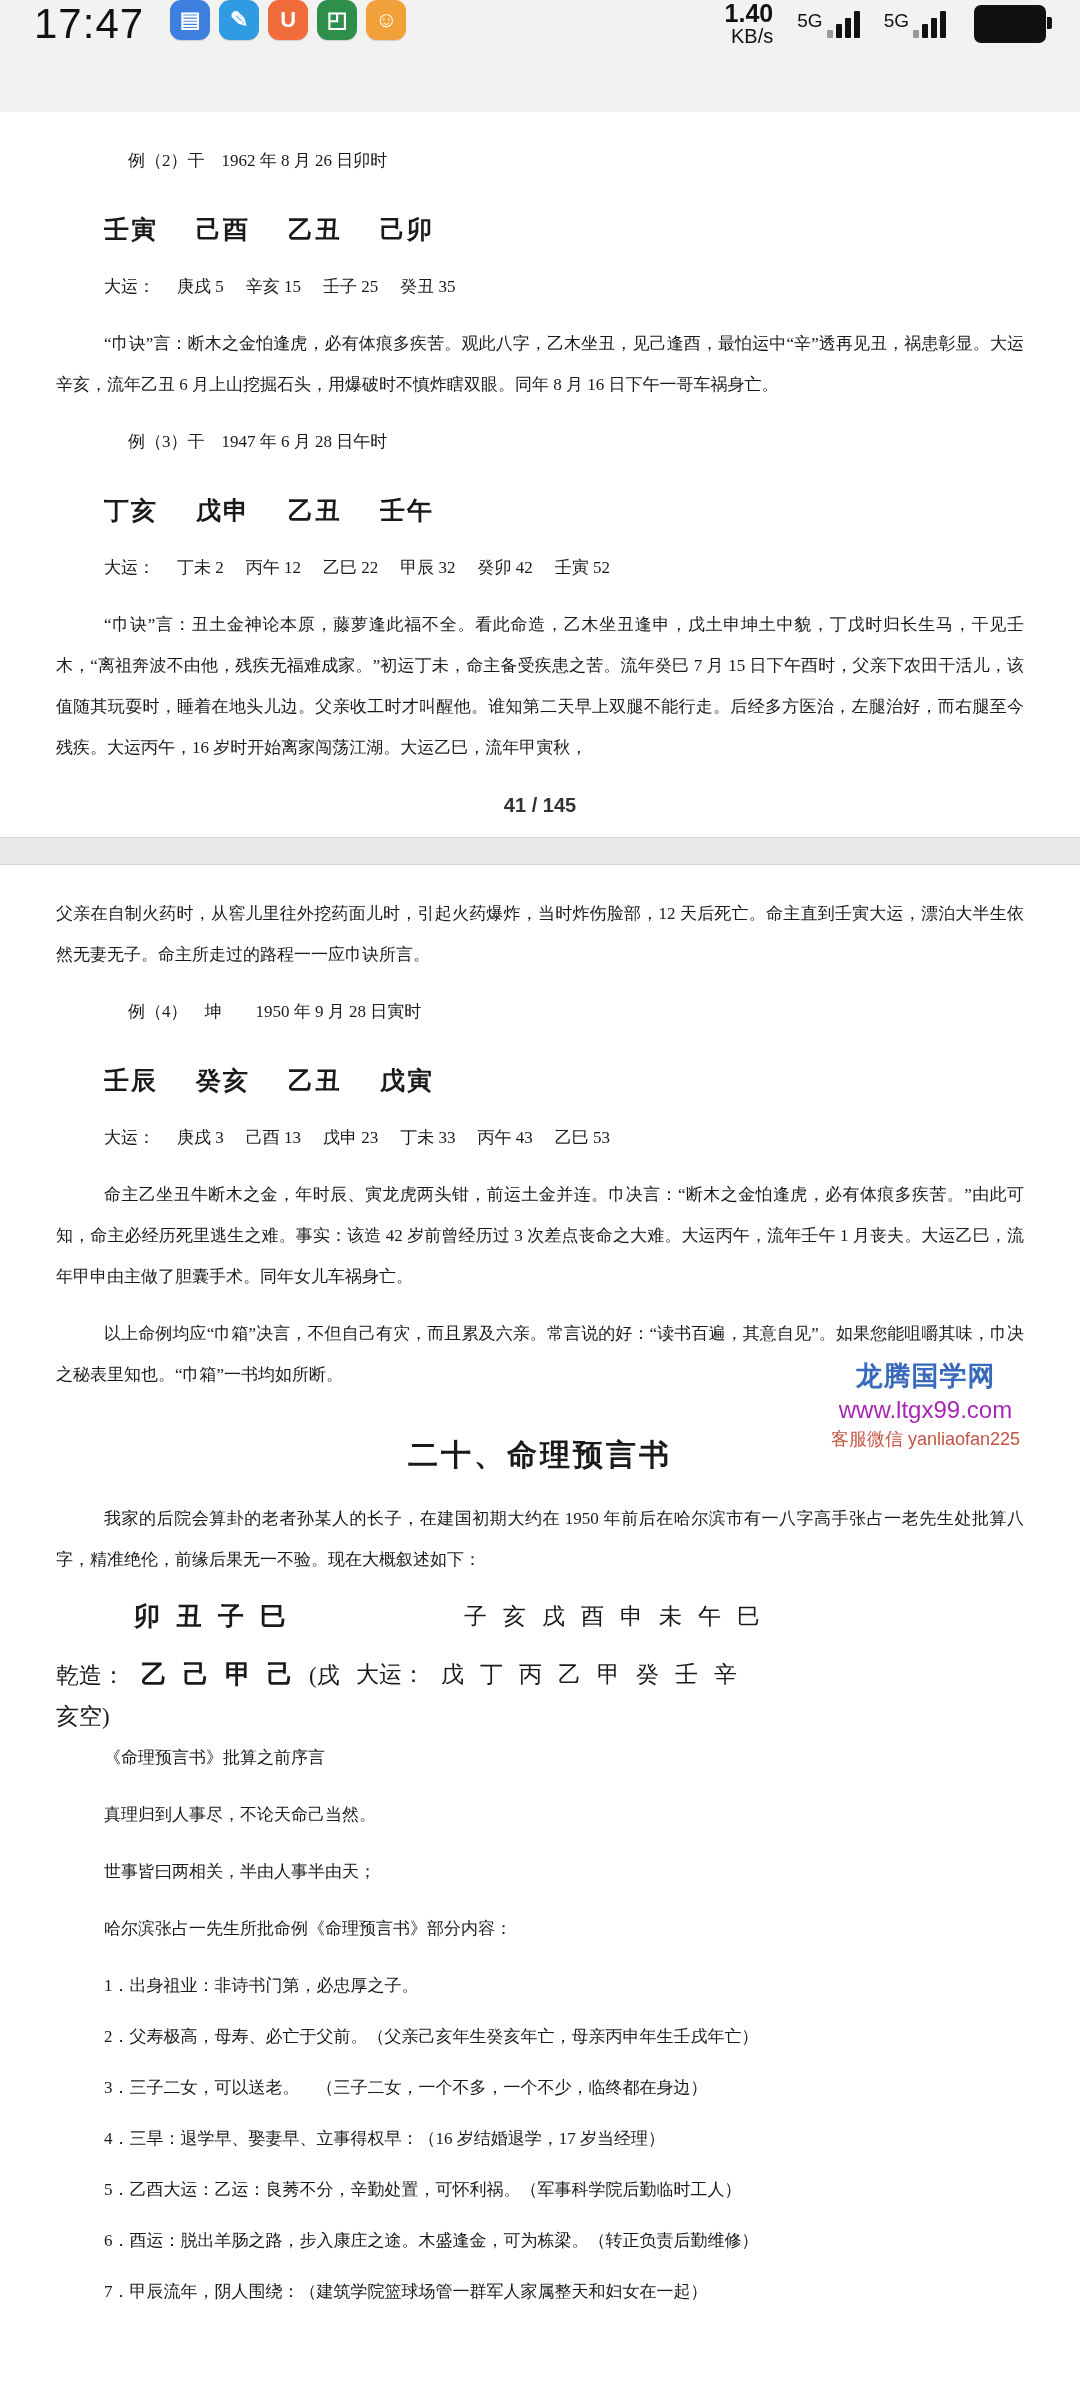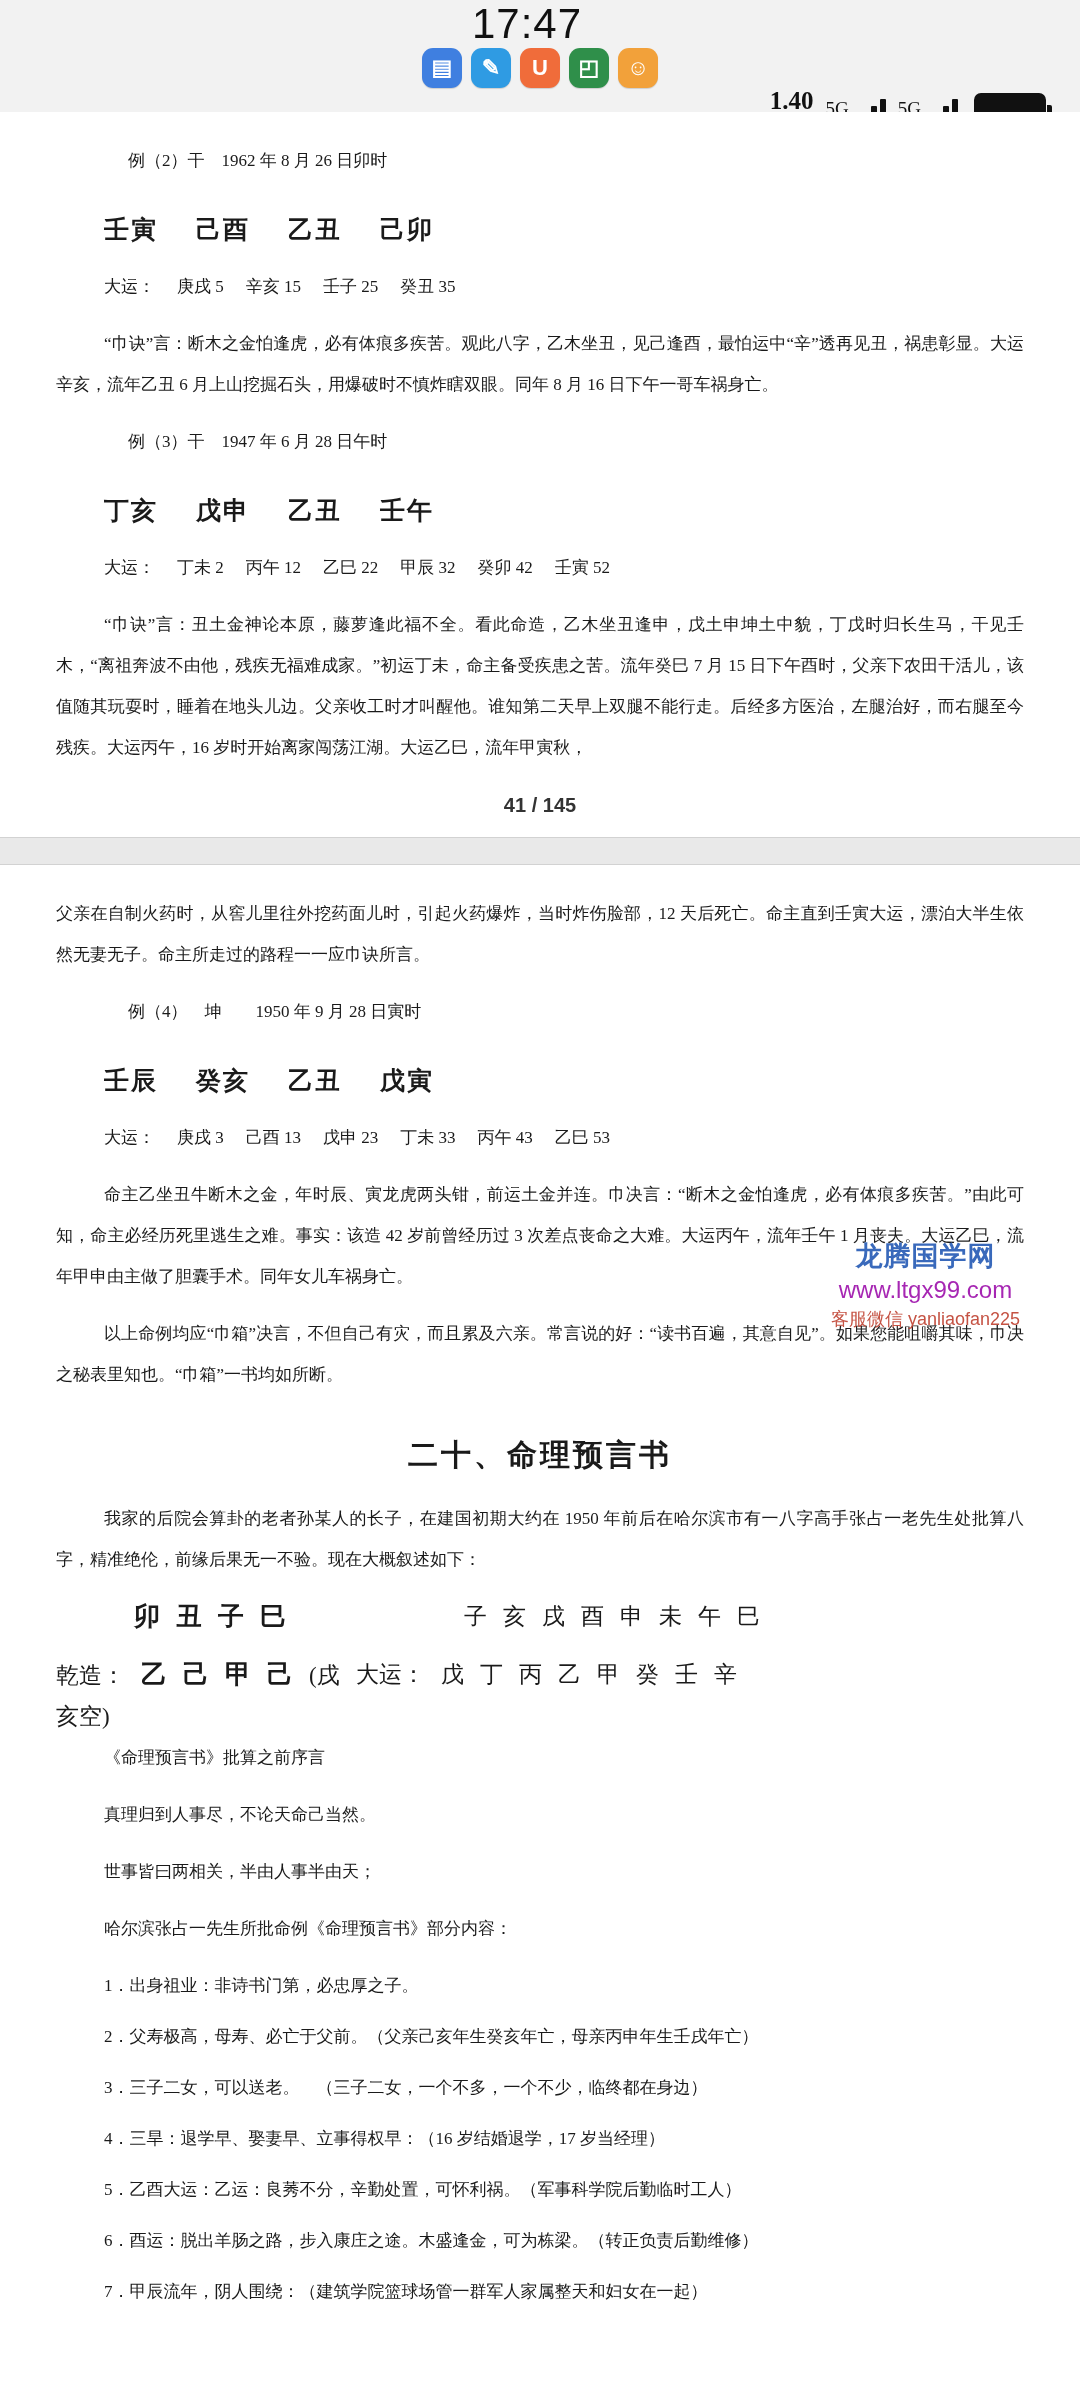--- a/index.html
+++ b/index.html
@@ -13,24 +13,23 @@
     font-family: "Liberation Serif", "DejaVu Serif", serif;
     color: #1a1a1a;
     overflow: hidden;
     position: relative;
   }
   
   .statusbar {
     height: 112px;
     background: #f2f2f2;
     display: flex;
-    align-items: center;
+    align-items: flex-start;
     padding: 0 34px;
     box-sizing: border-box;
-    flex-direction: column;
   }
   .clock {
     font-family: "Liberation Sans", sans-serif;
     font-size: 42px;
     color: #111;
     letter-spacing: 1px;
     margin-right: 26px;
   }
   .sb-icons {
     display: flex;
@@ -53,22 +52,22 @@
   }
   .ic-docs   { background: #3f7fe0; }
   .ic-pen    { background: #2f9be3; }
   .ic-u      { background: #f06c3a; }
   .ic-green  { background: #2f8f4a; }
   .ic-orange { background: #f2a13a; }
   .sb-right {
     margin-left: auto;
     display: flex;
     align-items: center;
-    gap: 12px;
-    font-family: Liberation Serif, serif;
+    gap: 24px;
+    font-family: Liberation Sans, sans-serif;
   }
   .kbs {
     text-align: right;
     line-height: 1.05;
     font-size: 23px;
     color: #111;
   }
   .kbs .rate { font-weight: bold; font-size: 25px; display:block; }
   .kbs .unit { font-size: 20px; display:block; }
   .sig-group {
@@ -160,21 +159,21 @@
     line-height: 41px;
   }
   .two-col .left { width: 300px; }
   .two-col .right { flex: 1; }
   .list p { margin-bottom: 10px; }
 
   
   .watermark {
     position: absolute;
     right: 60px;
-    top: 1126px;
+    top: 1246px;
     text-align: center;
     font-family: "Liberation Sans", sans-serif;
     color: #3a6fc4;
     line-height: 1.35;
     opacity: 0.95;
     pointer-events: none;
   }
   .wm-title {
     font-size: 27px;
     font-weight: bold;

